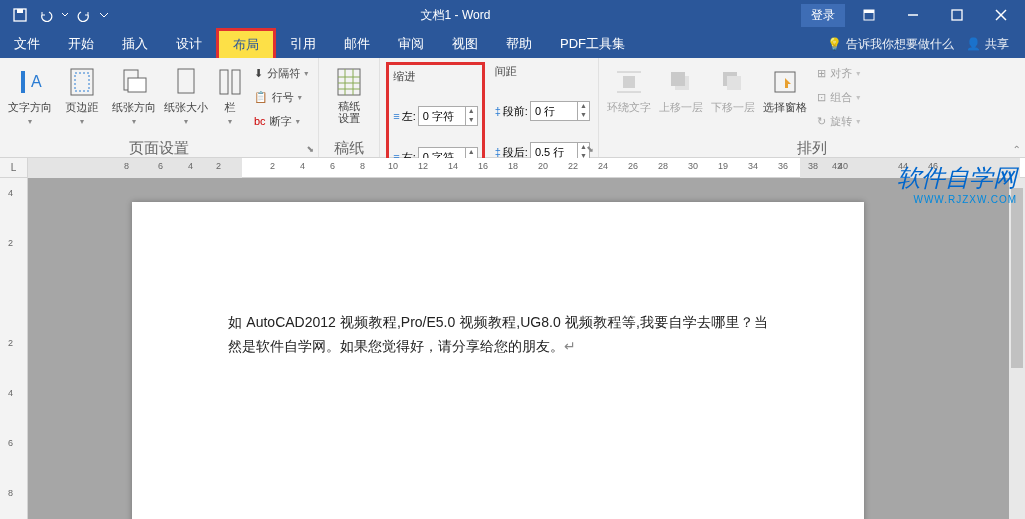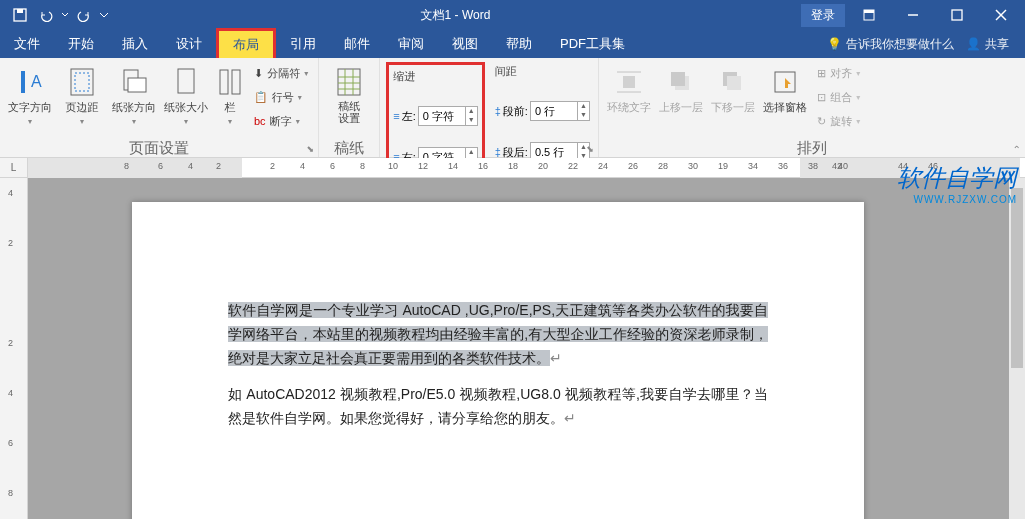--- a/index.html
+++ b/index.html
@@ -395,21 +395,20 @@
   <div class="ruler-v">
     <span class="num" style="top:10px">4</span>
     <span class="num" style="top:60px">2</span>
     <span class="num" style="top:160px">2</span>
     <span class="num" style="top:210px">4</span>
     <span class="num" style="top:260px">6</span>
     <span class="num" style="top:310px">8</span>
   </div>
   <div class="doc-canvas">
     <div class="page">
-      <p><span class="sel">软件自学网是一个专业学习 AutoCAD ,UG,Pro/E,PS,天正建筑等各类办公软件的我要自学网络平台，本站里的视频教程均由经验丰富的,有大型企业工作经验的资深老师录制，绝对是大家立足社会真正要需用到的各类软件技术。</span><span class="end">↵</span></p>
       <p style="margin-top:12px"><span>如 AutoCAD2012 视频教程,Pro/E5.0 视频教程,UG8.0 视频教程等,我要自学去哪里？当然是软件自学网。如果您觉得好，请分享给您的朋友。</span><span class="end">↵</span></p>
     </div>
     <div class="scrollbar-v">
         <div class="thumb"></div>
       </div>
   </div>
 </div>
 
 <div class="watermark">
   <span>软件自学网</span>

